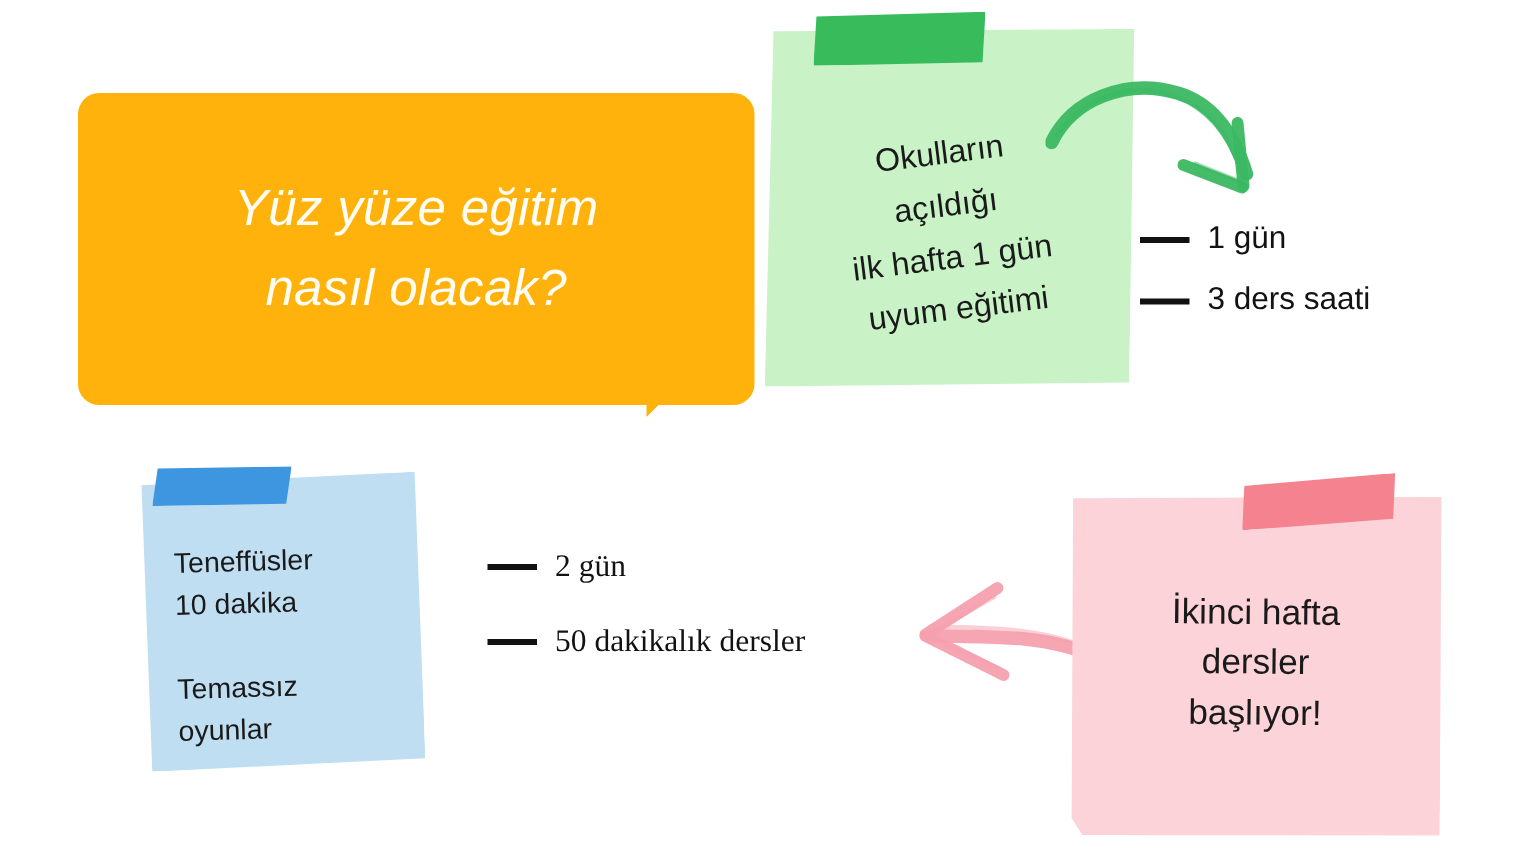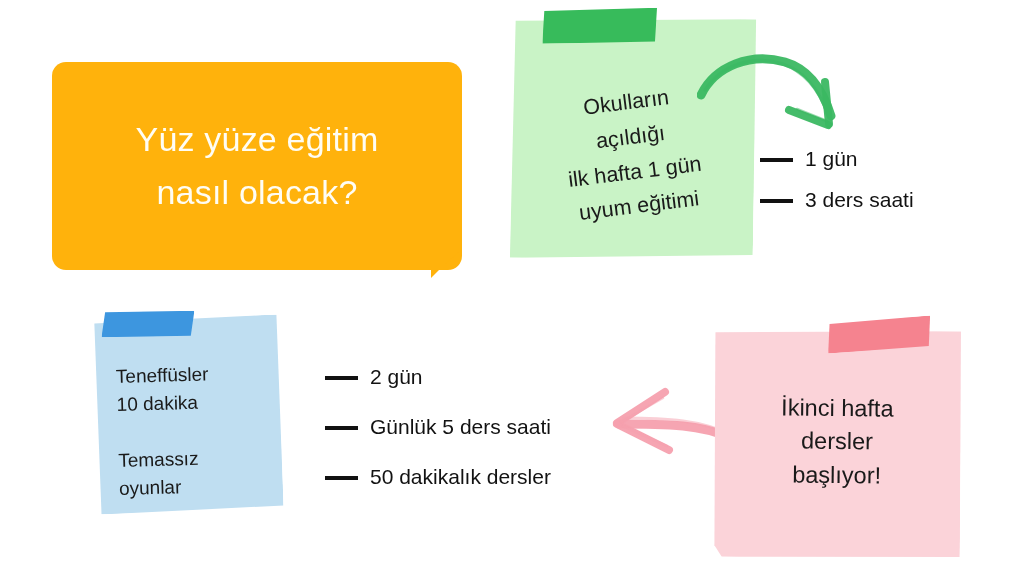--- a/index.html
+++ b/index.html
@@ -13,25 +13,26 @@
     position: relative;
     overflow: hidden;
     font-family: "Liberation Sans", sans-serif;
   }
 
   
   #speech-bubble {
     position: absolute;
     left: 52px;
     top: 62px;
-    width: 410px;
+    width: 451px;
     height: 208px;
     background: #FFB20C;
     border-radius: 14px;
     box-sizing: border-box;
+    font-style: italic;
   }
   #speech-bubble-tail {
     position: absolute;
     left: 431px;
     top: 252px;
     width: 0;
     height: 0;
     border-left: 14px solid #FFB20C;
     border-top: 12px solid #FFB20C;
     border-right: 14px solid transparent;
@@ -191,20 +192,21 @@
     white-space: pre-line;
   }
   #list-top-right {
     left: 760px;
     top: 142px;
   }
   #list-top-right .bullet-row { margin-bottom: 7px; }
   #list-bottom {
     left: 325px;
     top: 360px;
+    font-family: Liberation Serif, serif;
   }
   #list-bottom .bullet-row { margin-bottom: 16px; }
 
   
   #arrow-green {
     position: absolute;
     left: 697px;
     top: 38px;
     width: 156px;
     height: 112px;
@@ -263,24 +265,20 @@
 10 dakika
 
 Temassız
 oyunlar</div>
 </div>
 
 <div id="list-bottom" class="bullet-list">
   <div class="bullet-row">
     <span class="bullet-dash"></span>
     <span class="bullet-label">2 gün</span>
-  </div>
-  <div class="bullet-row">
-    <span class="bullet-dash"></span>
-    <span class="bullet-label">Günlük 5 ders saati</span>
   </div>
   <div class="bullet-row">
     <span class="bullet-dash"></span>
     <span class="bullet-label">50 dakikalık dersler</span>
   </div>
 </div>
 
 <svg id="arrow-pink" viewBox="0 0 172 104">
   <g fill="none" stroke="#F6A0AE" stroke-linecap="round">
     <path d="M170,98 C150,74 122,58 80,54 C56,52 36,52 16,52" stroke-width="9" opacity="0.95"></path>

